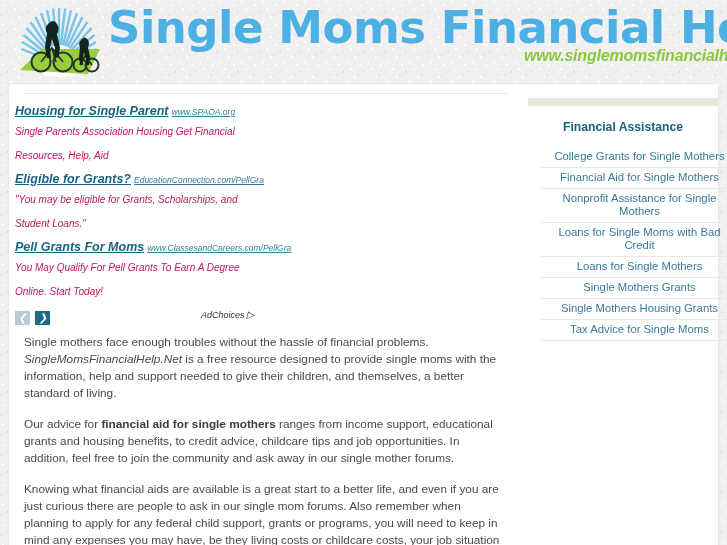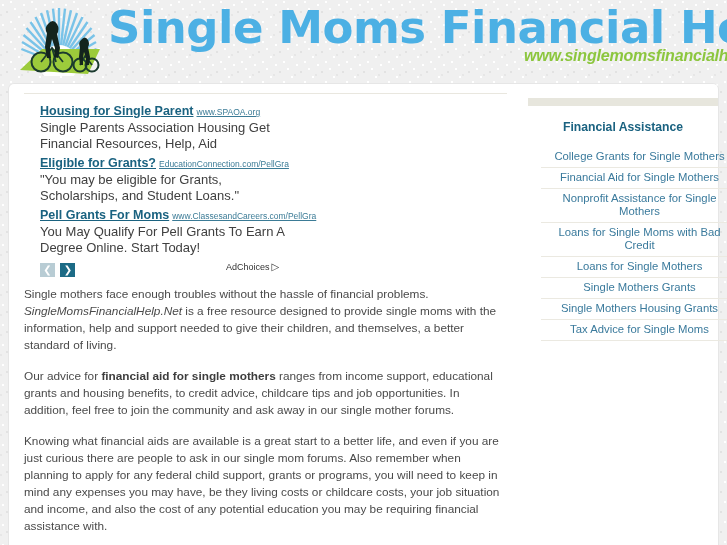--- a/index.html
+++ b/index.html
@@ -93,22 +93,23 @@
   }
   #title-rule {
     margin: 9px 0 0 9px;
     width: 483px;
     height: 1px;
     background: #e9e7df;
   }
 
   
   #ad-block {
-    margin: 8px 0 0 25px;
+    margin: 8px 0 0 0;
     width: 480px;
+    font-style: italic;
   }
   .ad-item { margin-bottom: 2px; }
   .ad-head {
     line-height: 15px;
     white-space: nowrap;
   }
   .ad-title {
     font-family: "Liberation Sans", sans-serif;
     font-size: 12.5px;
     font-weight: bold;
@@ -119,23 +120,23 @@
   .ad-url {
     font-family: "Liberation Sans", sans-serif;
     font-size: 8.5px;
     color: #3b7b96;
     text-decoration: underline;
     margin-left: 3px;
     cursor: pointer;
   }
   .ad-desc {
     font-family: "Liberation Sans", sans-serif;
-    font-size: 13px;
-    color: #404040;
-    line-height: 16px;
+    font-size: 10px;
+    color: #be185d;
+    line-height: 24px;
     max-width: 250px;
   }
   #ad-footer {
     position: relative;
     height: 18px;
     margin-top: 4px;
     width: 250px;
   }
   .ad-arrow {
     display: inline-block;

